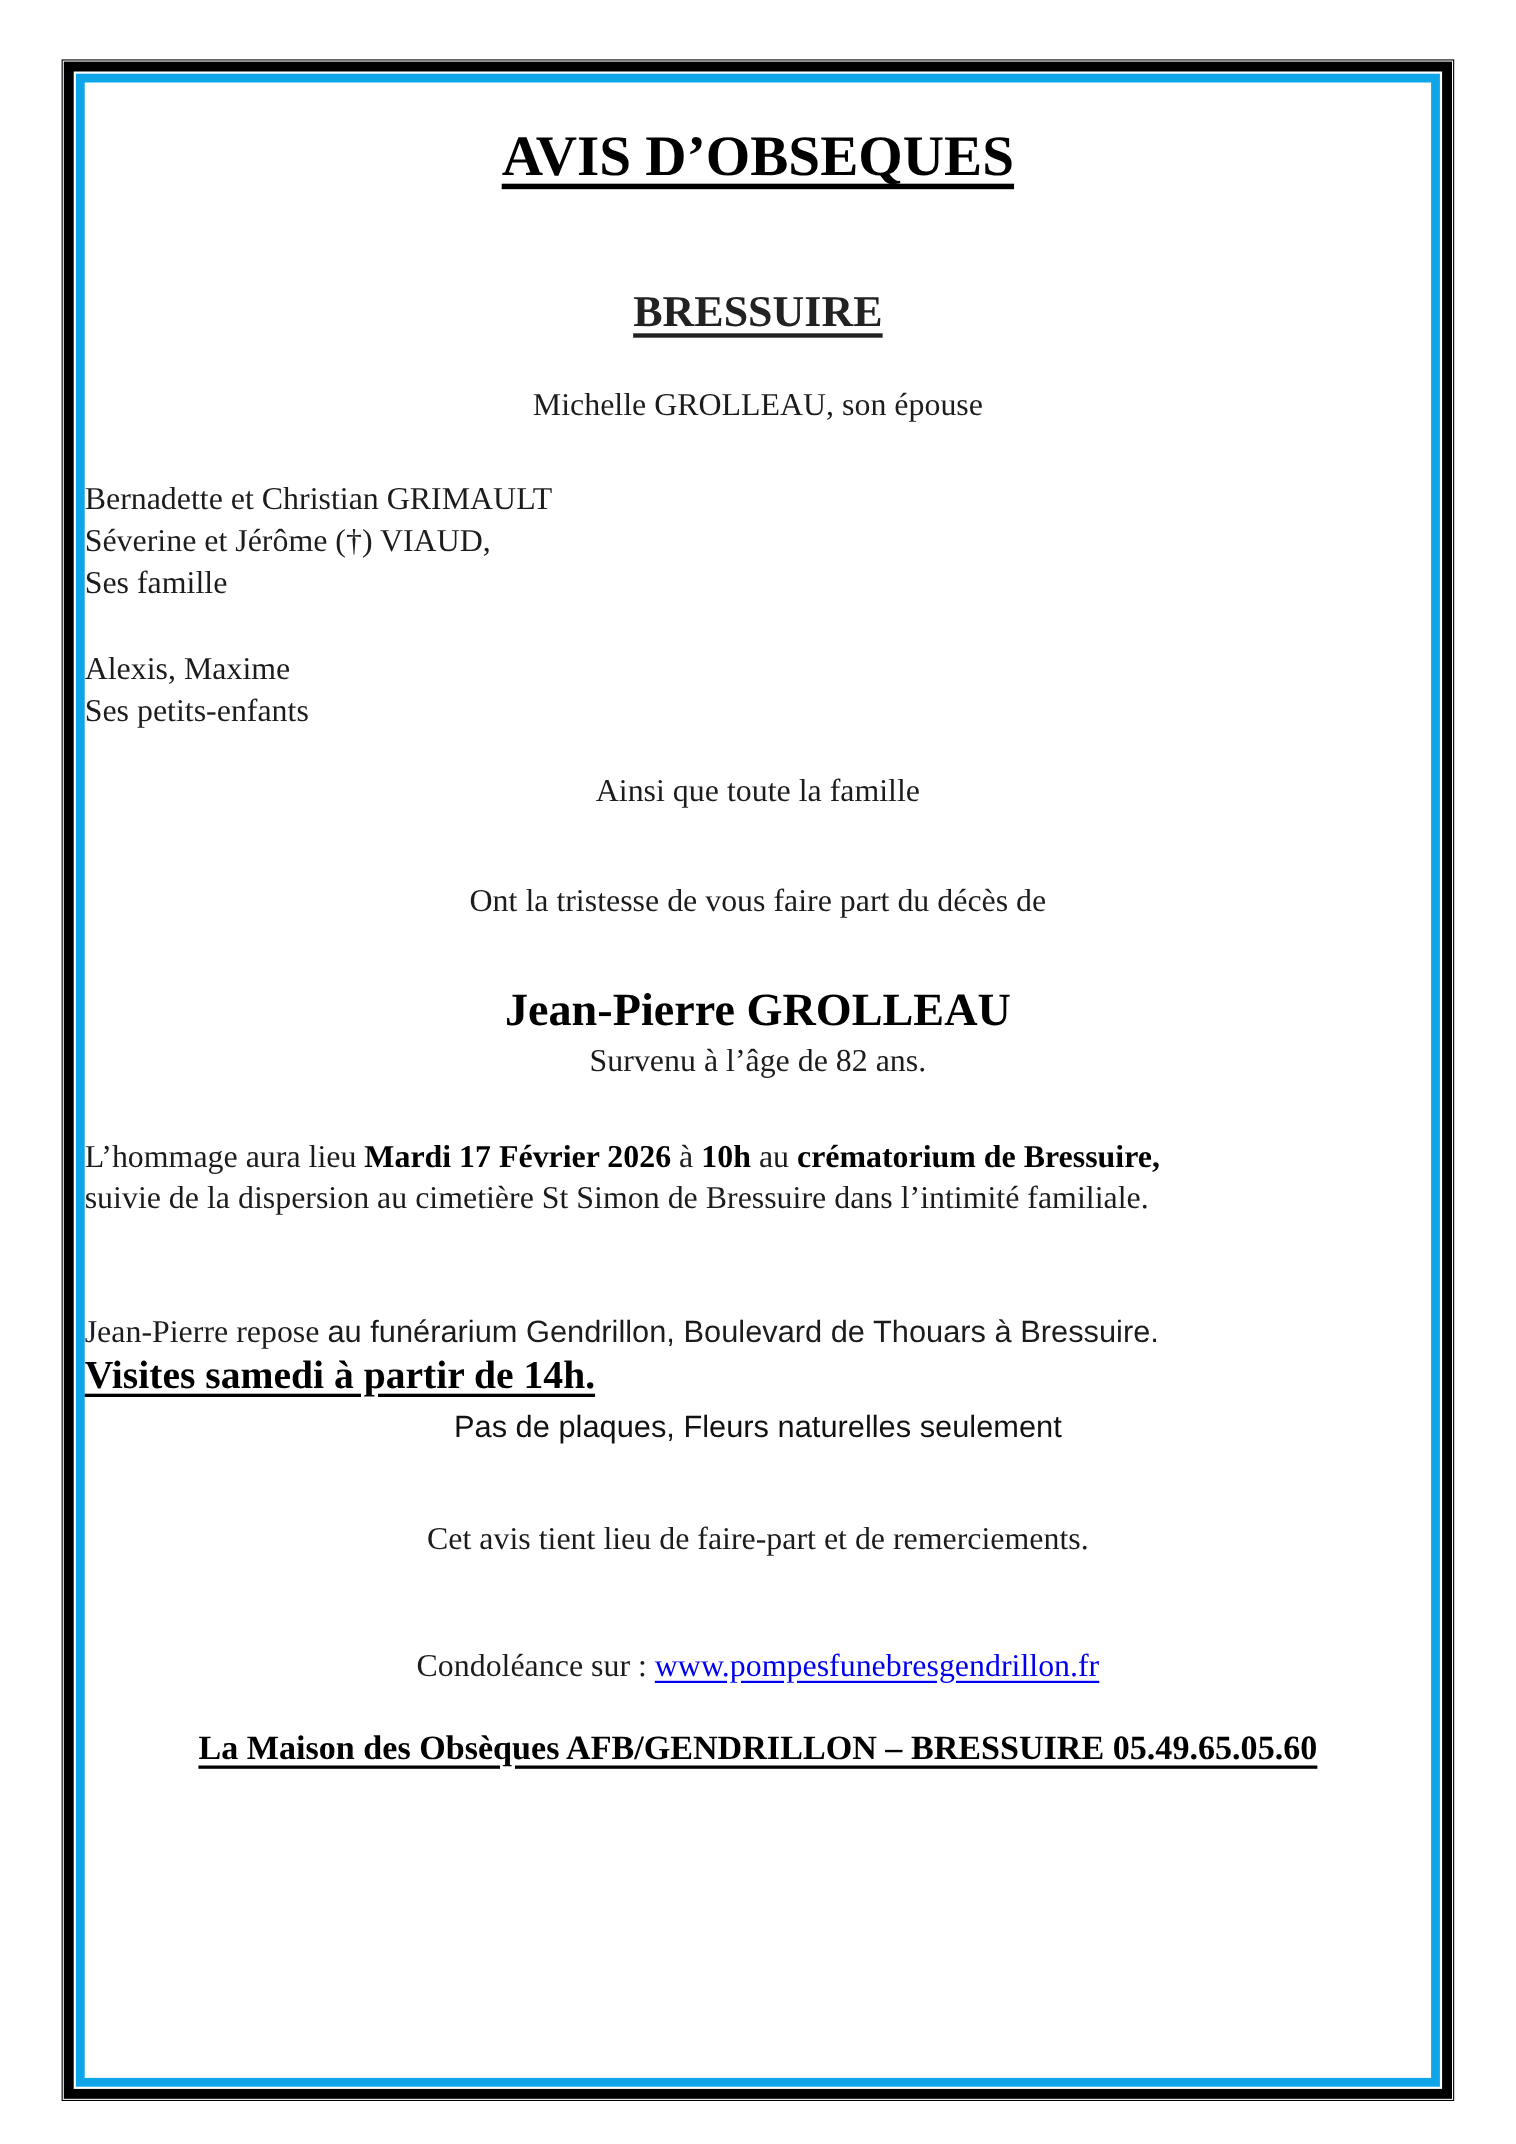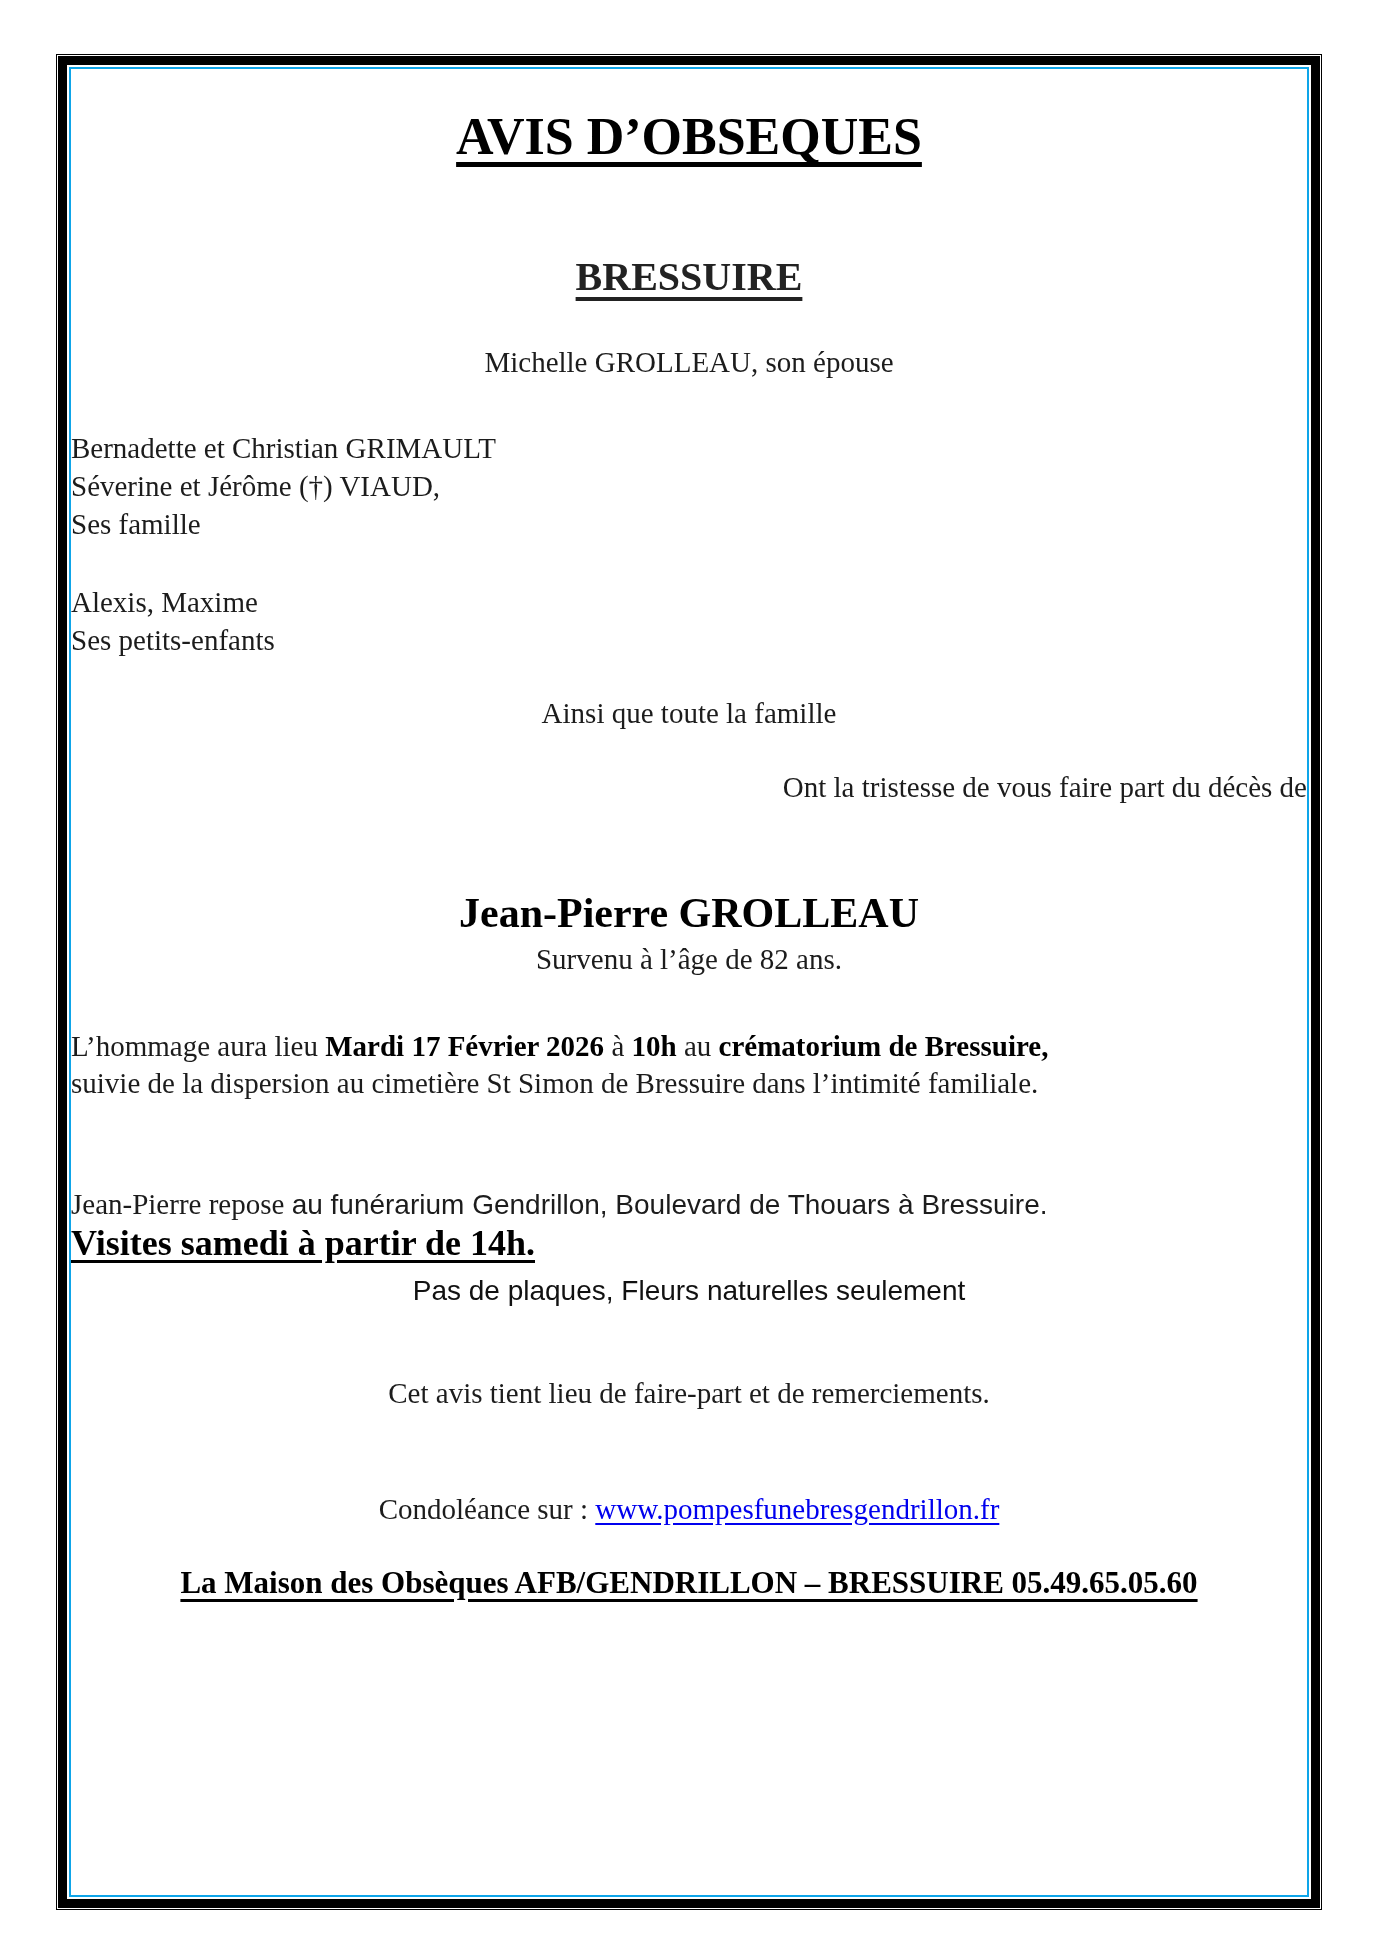--- a/index.html
+++ b/index.html
@@ -21,21 +21,21 @@
     box-sizing: border-box;
   }
   .frame-band {
     width: 100%; height: 100%;
     border: 9px solid #000;
     box-sizing: border-box;
     padding: 2px;
   }
   .frame-inner {
     width: 100%; height: 100%;
-    border: 2px solid #0ea5e9;
+    border: 8px solid #0ea5e9;
     box-sizing: border-box;
     position: relative;
   }
   .content { position: absolute; inset: 0; }
   .line {
     position: absolute;
     left: 0; right: 0;
     text-align: center;
     white-space: nowrap;
   }
@@ -62,21 +62,21 @@
   .city .u {
     text-decoration: underline;
     text-decoration-thickness: 4px;
     text-underline-offset: 7px;
   }
   .body-text { font-size: 29px; }
   .spouse { top: 277px; }
   .children-group { top: 360px; }
   .grandchildren-group { top: 514px; }
   .family-line { top: 628px; }
-  .announcement { top: 702px; text-align: right; }
+  .announcement { top: 728px; }
   .deceased-name {
     top: 820px;
     font-size: 42px;
     font-weight: bold;
     color: #000;
   }
   .age-line { top: 874px; }
   .ceremony-group { top: 959px; }
   .ceremony-group .row { line-height: 37px; }
   .repose-group { top: 1116px; }

